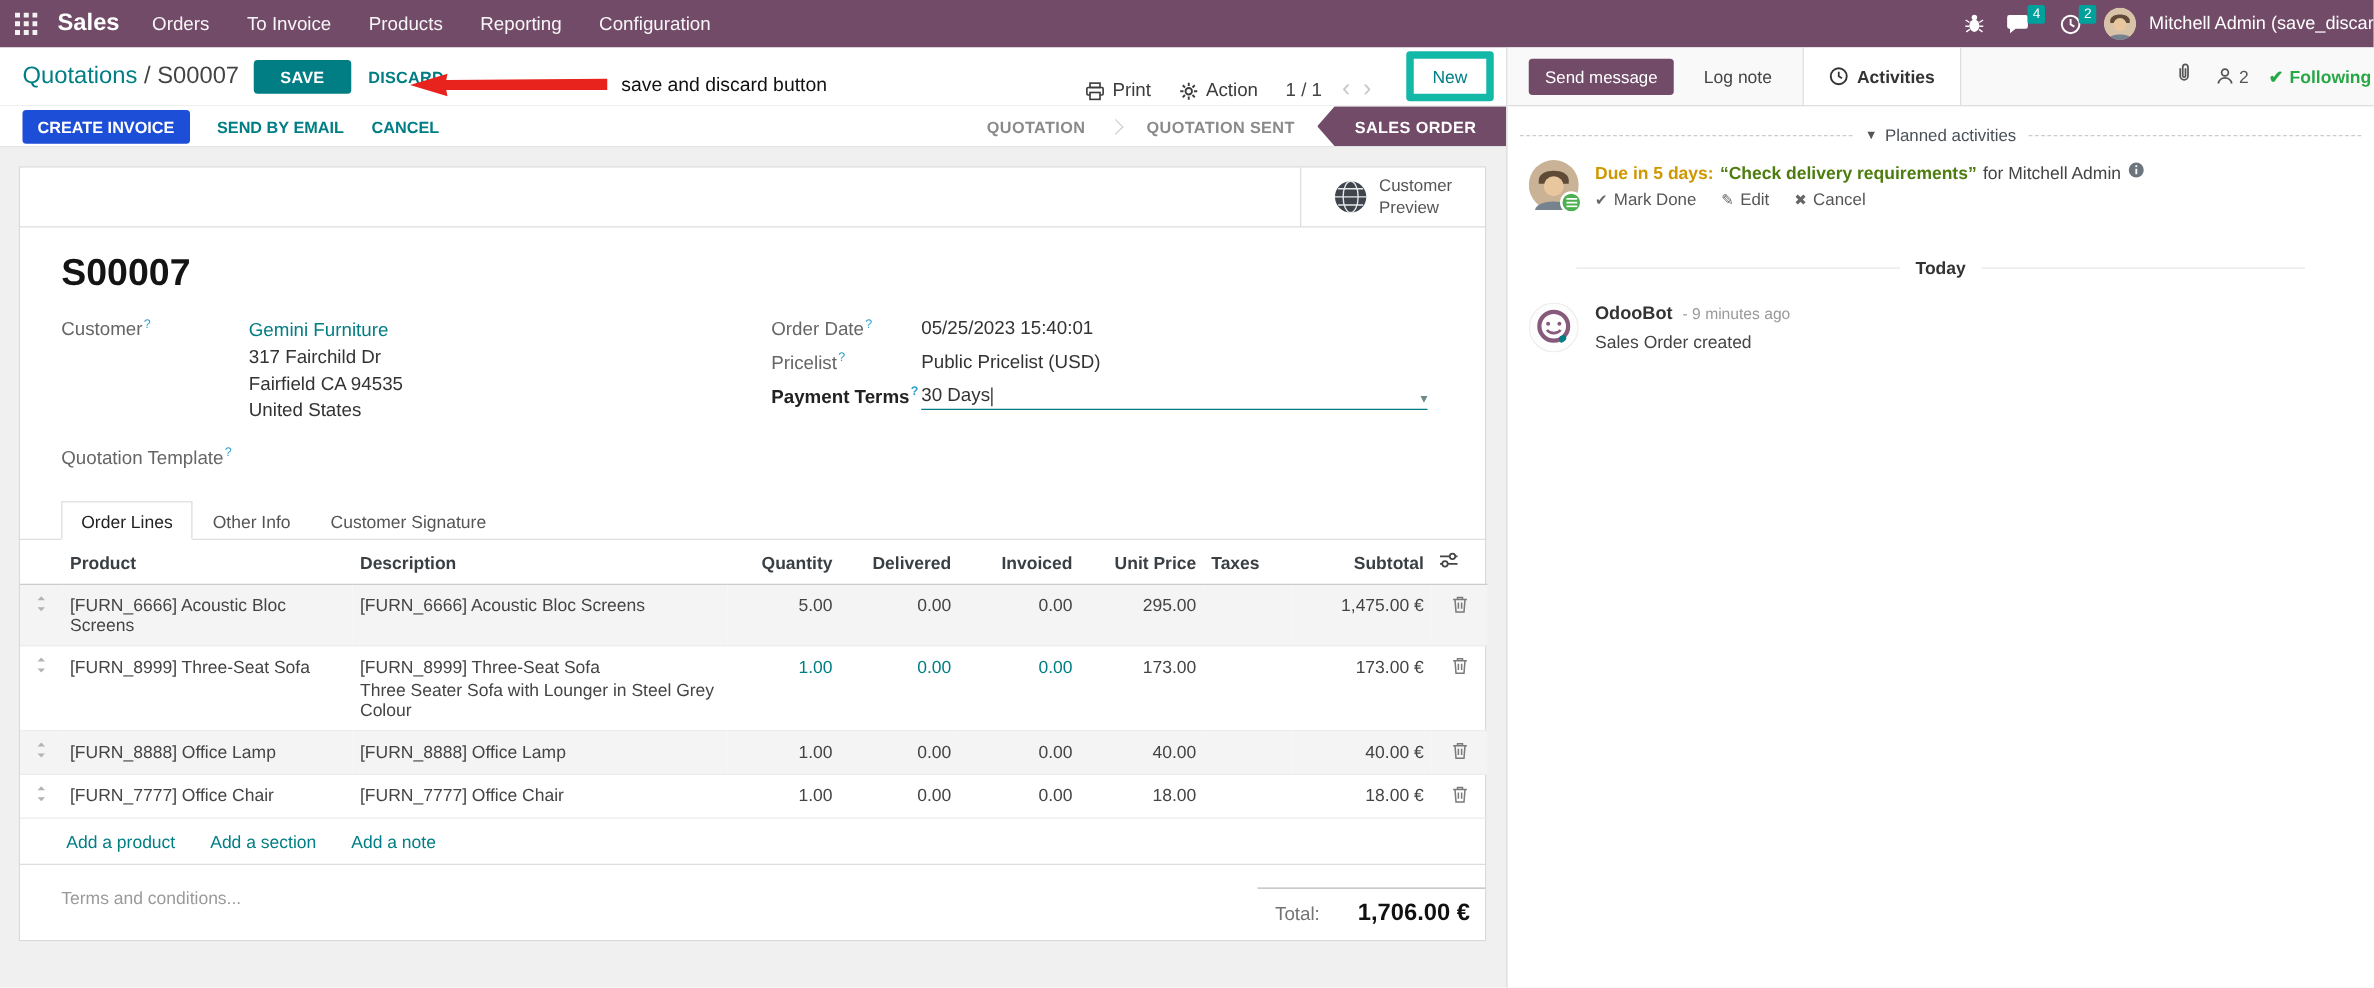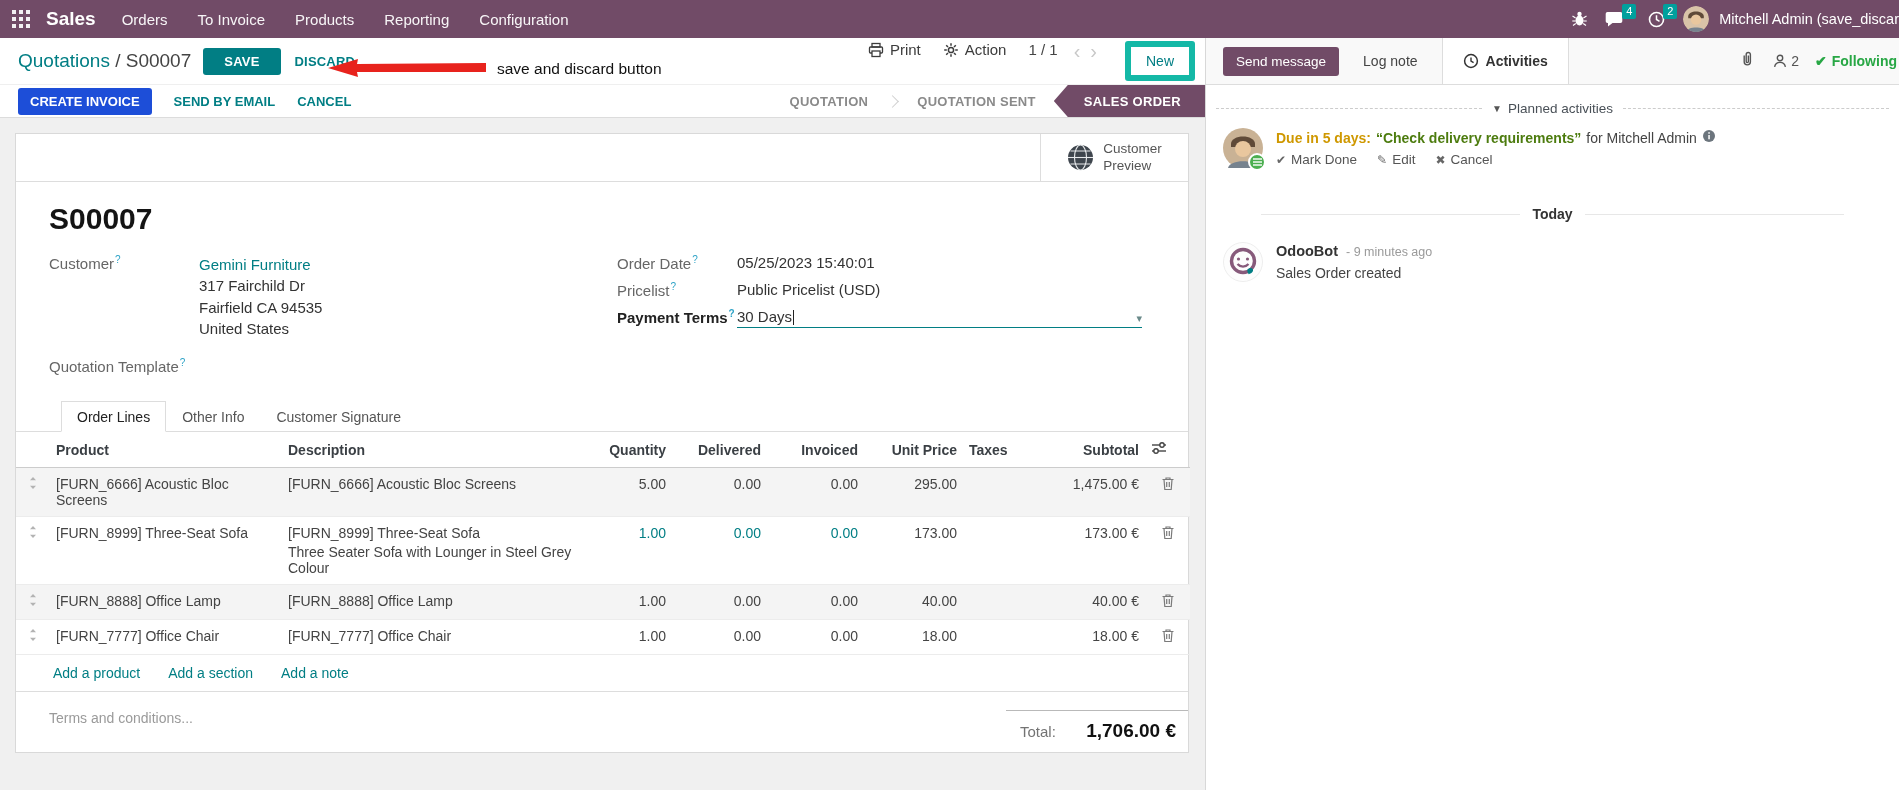--- a/index.html
+++ b/index.html
@@ -30,21 +30,21 @@
   .breadcrumb { font-size:19px; white-space:nowrap; }
   .bc-parent { color:#017E84; cursor:pointer; }
   .bc-current { color:#444; }
   .btn-save { background:#017E84; color:#fff; border:none; font-size:13px; font-weight:700;
               padding:6px 21px; border-radius:3px; margin-left:12px; cursor:pointer;
               font-family:inherit; letter-spacing:.2px; }
   .btn-discard { background:none; border:none; color:#017E84; font-size:13px; font-weight:700;
                  margin-left:14px; cursor:pointer; font-family:inherit; letter-spacing:.2px; }
   .annotation-arrow { position:absolute; left:328px; top:18px; }
   .annotation-text { position:absolute; left:497px; top:22px; font-size:15.5px; color:#111; }
-  .cp1-right { margin-left:auto; display:flex; align-items:flex-start; gap:22px; }
+  .cp1-right { margin-left:auto; display:flex; align-items:flex-end; gap:22px; }
   .cp-link { display:flex; align-items:center; gap:6px; font-size:15px; color:#3c3c3c; cursor:pointer; }
   .pager { font-size:15px; color:#444; }
   .pg-arrow { font-size:20px; color:#c8c8c8; cursor:pointer; padding:0 4px; line-height:1; }
   .btn-new { border:6px solid #14b8a6; color:#017E84; background:#fff; font-size:14px;
              padding:6px 15px; border-radius:3px; cursor:pointer; font-family:inherit; margin-left:2px; }
 
   
   .cp-row2 { position:relative; height:33px; background:#fff; border-bottom:1px solid #dcdcdc;
              display:flex; align-items:center; padding-left:18px; }
   .btn-primary-sm { background:#1d4ed8; color:#fff; border:none; font-size:13px; font-weight:700;
@@ -78,21 +78,21 @@
   .f-help { color:#2ea3c7; font-size:10px; vertical-align:super; margin-left:1px; }
   .f-value { color:#333; }
   .addr-line { color:#333; line-height:1.42; }
   .link-val { color:#017E84; cursor:pointer; line-height:1.42; }
   .f-label.focused { color:#222; font-weight:700; }
   .pay-field { width:405px; border-bottom:1px solid #017E84; display:flex; align-items:flex-end;
                padding-bottom:2px; cursor:text; }
   .cursor-bar { display:inline-block; width:1px; height:15px; background:#222; margin-left:1px; }
   .pay-caret { margin-left:auto; color:#6a8a8a; font-size:11px; cursor:pointer; }
 
-  .tabs { display:flex; margin-top:16px; padding-left:45px; border-bottom:1px solid #ddd; }
+  .tabs { display:flex; margin-top:16px; padding-left:33px; border-bottom:1px solid #ddd; }
   .tab { padding:7px 15px 6px; font-size:14px; color:#555; cursor:pointer; border:1px solid transparent;
          position:relative; top:1px; }
   .tab.active { background:#fff; border-color:#ddd #ddd #fff #ddd; color:#222; }
 
   table.olines { width:100%; border-collapse:collapse; font-size:14px; table-layout:fixed; }
   .olines th { font-weight:700; color:#3a3f44; text-align:left; padding:8px 6px; border-bottom:1px solid #ccc; }
   .olines td { padding:8px 6px; color:#444; vertical-align:top; }
   .olines tbody tr { border-bottom:1px solid #ececec; }
   .olines tbody tr:nth-child(odd) { background:#f4f4f4; }
   th.num, td.num { text-align:right; }

